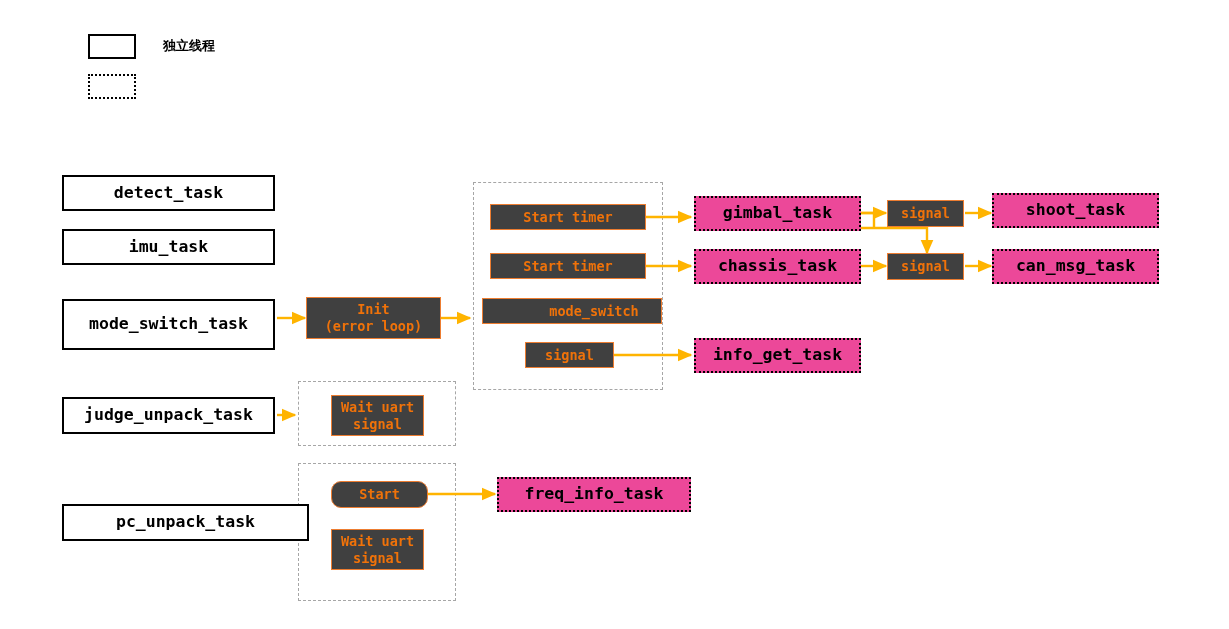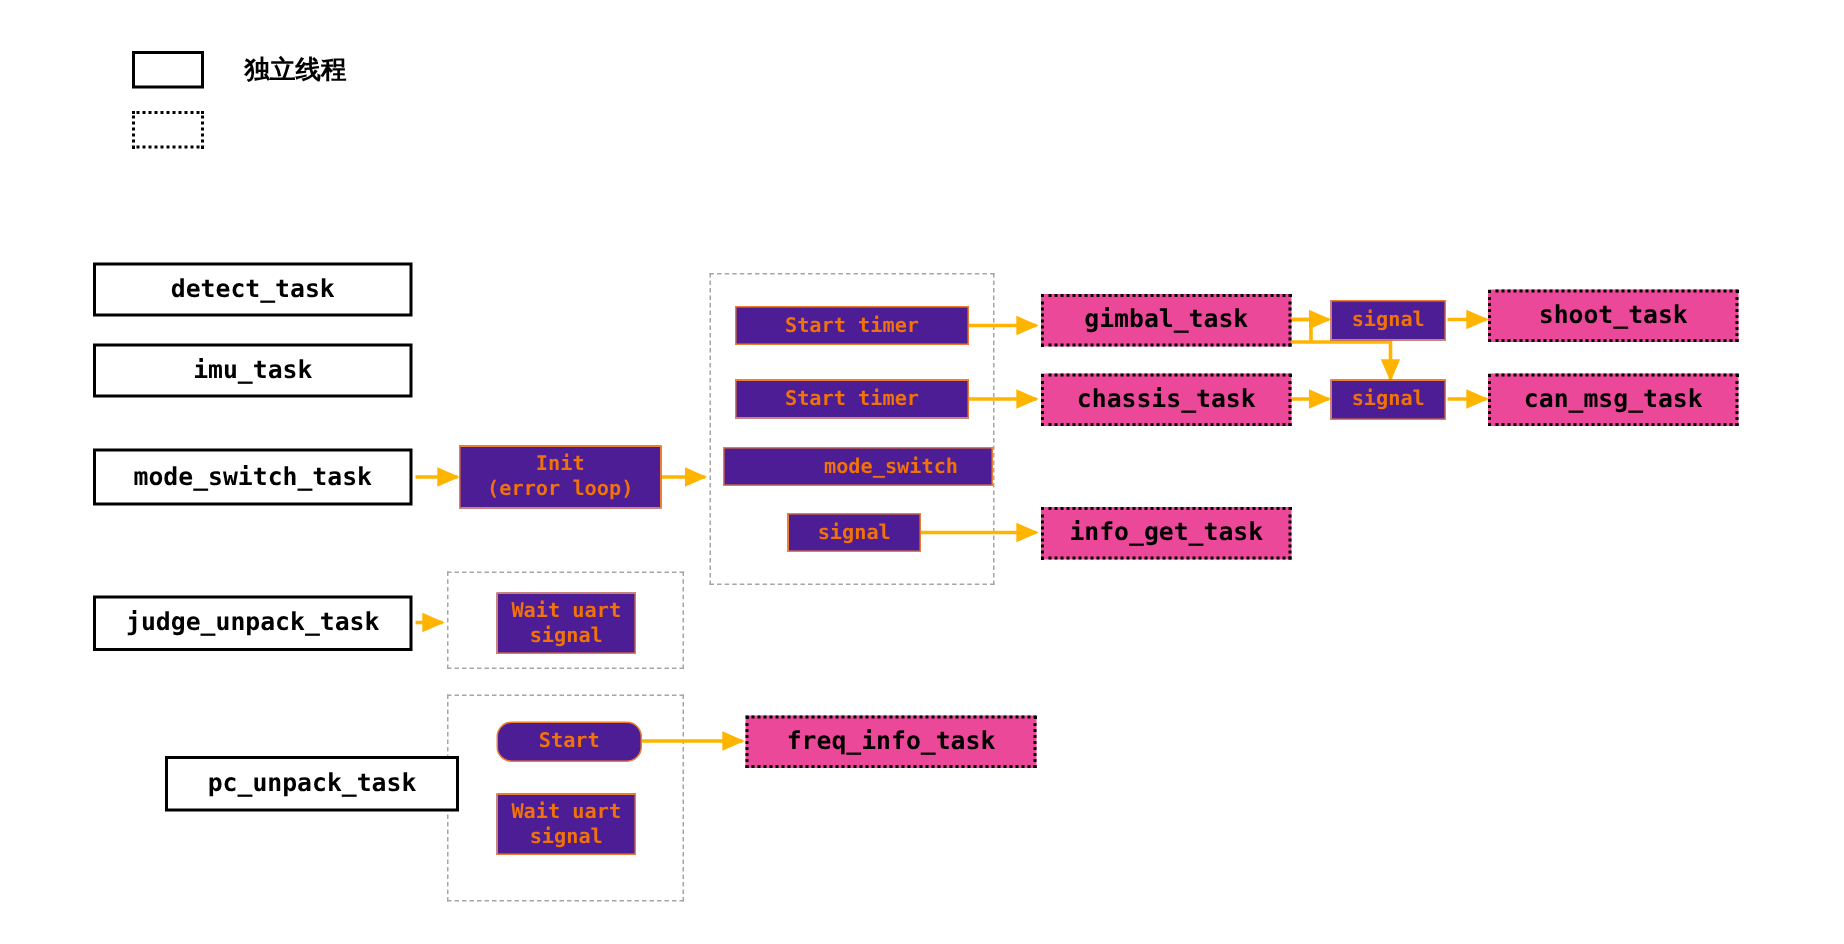--- a/index.html
+++ b/index.html
@@ -60,21 +60,21 @@
     background: #ec4899;
     color: #000000;
     font-family: "DejaVu Sans Mono", monospace;
     font-weight: bold;
     font-size: 16.5px;
   }
 
   
   .act {
     border: 1.7px solid #ED7D31;
-    background: #4c1d95;
+    background: #404040;
     color: #F07209;
     font-family: "DejaVu Sans Mono", monospace;
     font-weight: bold;
     font-size: 13.5px;
   }
 
   
   .group {
     position: absolute;
     box-sizing: border-box;
@@ -95,21 +95,21 @@
     position: absolute;
     box-sizing: border-box;
     border: 2.5px dotted #000000;
     background: #ffffff;
     z-index: 2;
   }
   .legend-label {
     position: absolute;
     font-family: "DejaVu Sans", sans-serif;
     font-weight: bold;
-    font-size: 17px;
+    font-size: 13px;
     color: #000000;
     white-space: pre;
     z-index: 2;
     display: flex;
     align-items: center;
   }
 </style>
 </head>
 <body>
 
@@ -161,25 +161,25 @@
 
     <g stroke="#FFB400" stroke-width="2.4" fill="none">
       <path d="M861,213 L874,213 L874,228"></path>
     </g>
   </svg>
 
   <div class="node task-solid" style="left:62px; top:159px; width:213px; height:36px;margin-top:16px;">detect_task</div>
 
   <div class="node task-solid" style="left:62px; top:229px; width:213px; height:36px;">imu_task</div>
 
-  <div class="node task-solid" style="left:62px; top:299px; width:213px; height:38px;">mode_switch_task</div>
+  <div class="node task-solid" style="left:62px; top:299px; width:213px; height:51px;">mode_switch_task</div>
 
   <div class="node task-solid" style="left:62px; top:397px; width:213px; height:37px;">judge_unpack_task</div>
 
-  <div class="node task-solid" style="left:62px; top:504px; width:196px; height:37px;margin-left:48px;">pc_unpack_task</div>
+  <div class="node task-solid" style="left:62px; top:504px; width:247px; height:37px;">pc_unpack_task</div>
 
   <div class="node act" style="left:306px; top:297px; width:135px; height:42px;">Init
 (error loop)</div>
 
   <div class="node act" style="left:490px; top:204px; width:156px; height:26px;">Start timer</div>
 
   <div class="node act" style="left:490px; top:253px; width:156px; height:26px;">Start timer</div>
 
   <div class="node act" style="left:482px; top:298px; width:180px; height:26px;padding-left:44px;">mode_switch</div>
 

